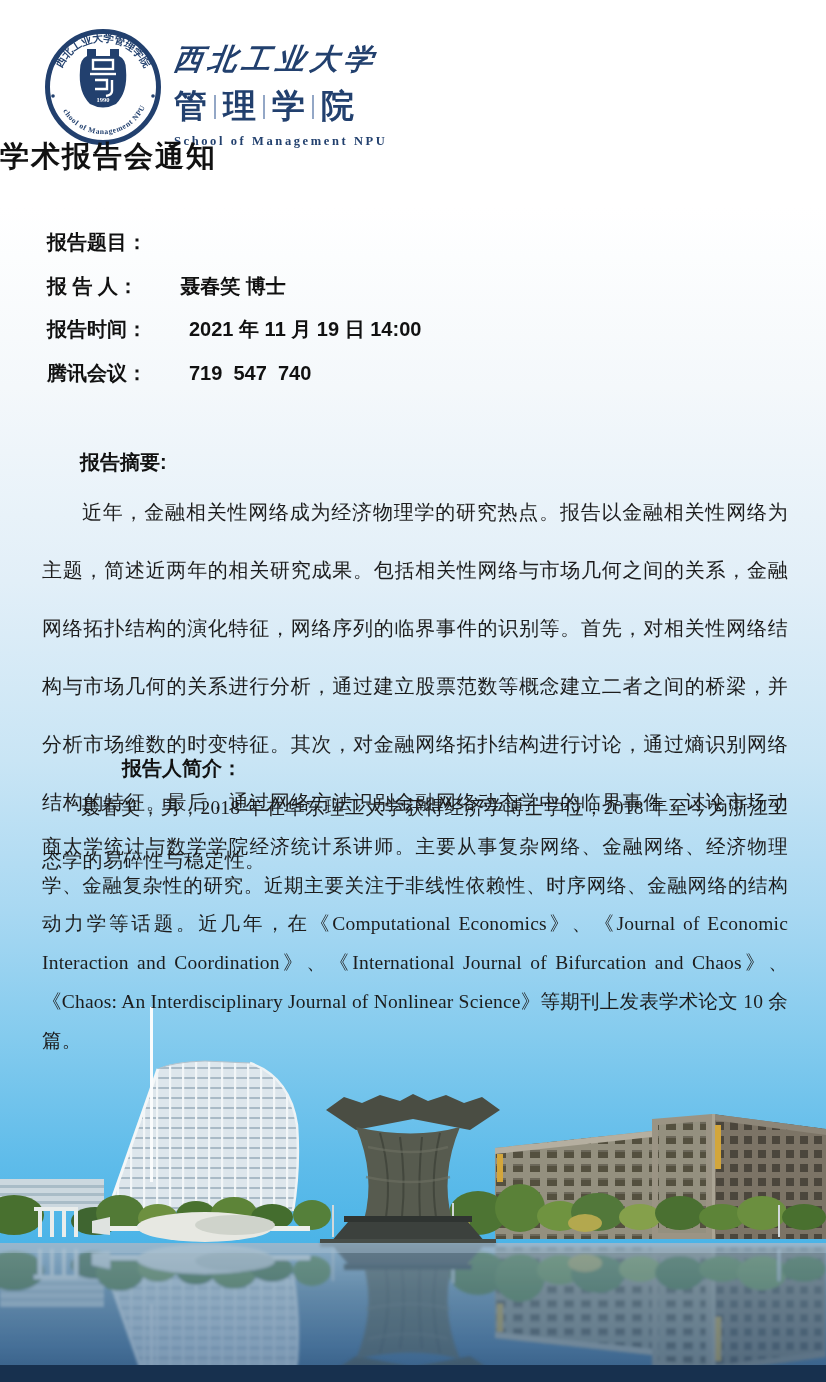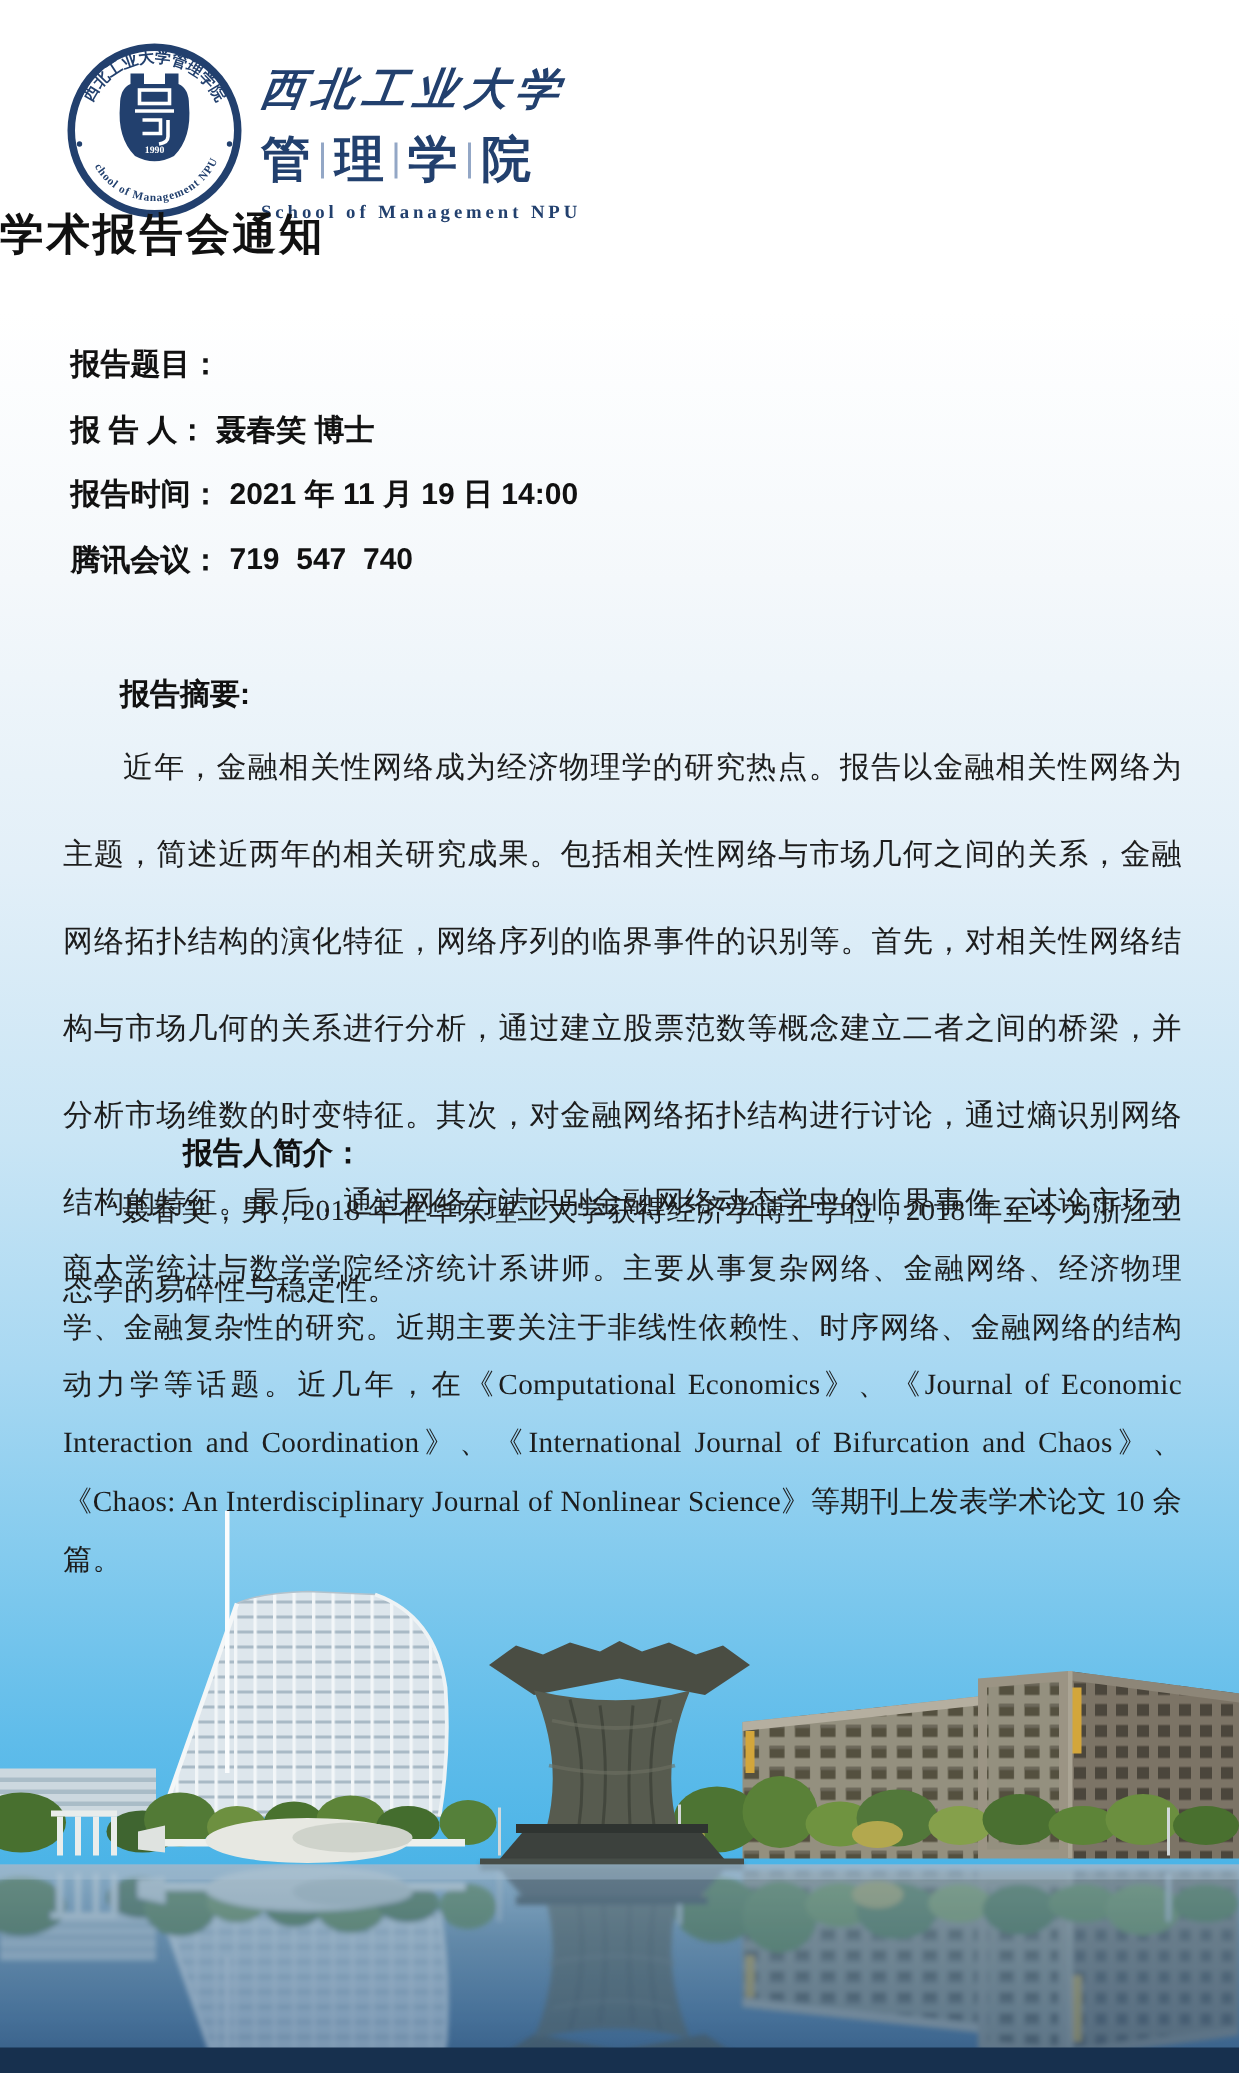--- a/index.html
+++ b/index.html
@@ -22,21 +22,21 @@
     font-family:"Liberation Sans", sans-serif;font-weight:bold;font-size:33px;color:#22406e;}
   .dept .sep{width:2px;height:24px;background:#93a7c6;margin:0 7px;}
   .dept-en{margin-top:5px;font-family:"Liberation Serif", serif;font-weight:bold;
     font-size:12.5px;letter-spacing:2.6px;color:#22406e;white-space:nowrap;}
   
   .title{position:absolute;top:137px;left:0;width:100%;text-align:left;z-index:3;
     font-family:"Liberation Sans", sans-serif;font-weight:bold;font-size:29px;letter-spacing:2px;color:#111;}
   
   .info{position:absolute;left:47px;top:221px;z-index:3;}
   .info-row{height:43.6px;display:flex;align-items:center;
-    font-family:"Liberation Sans", sans-serif;font-weight:bold;font-size:20px;color:#111;}
+    font-family:"Liberation Sans", sans-serif;font-weight:bold;font-size:20px;color:#111;gap:36px;}
   .info-row .lbl{white-space:pre;}
   .info-row .val{margin-left:6px;white-space:pre;}
   
   .sec-heading{position:absolute;z-index:3;font-family:"Liberation Sans", sans-serif;
     font-weight:bold;font-size:20px;color:#111;margin-left:34px;}
   #abstract-heading{left:46px;top:449px;}
   #bio-heading{left:88px;top:755px;}
   .para{position:absolute;left:42px;width:746px;z-index:3;text-align:justify;
     text-indent:2em;color:#1d1d1d;}
   #abstract-text{top:483px;font-size:20px;line-height:58px;letter-spacing:0.3px;}

